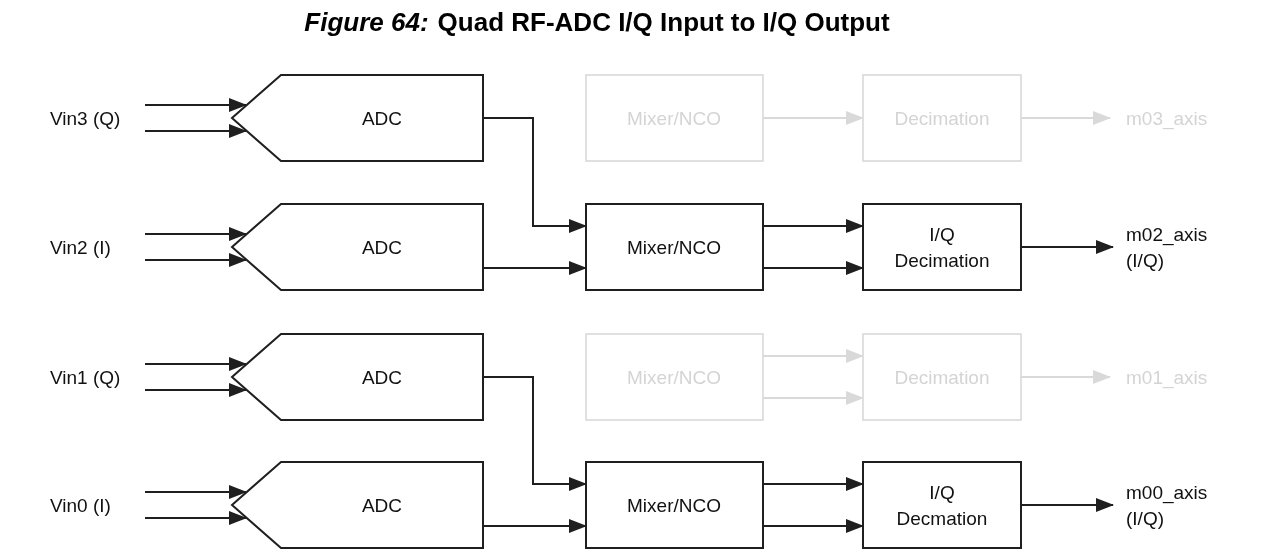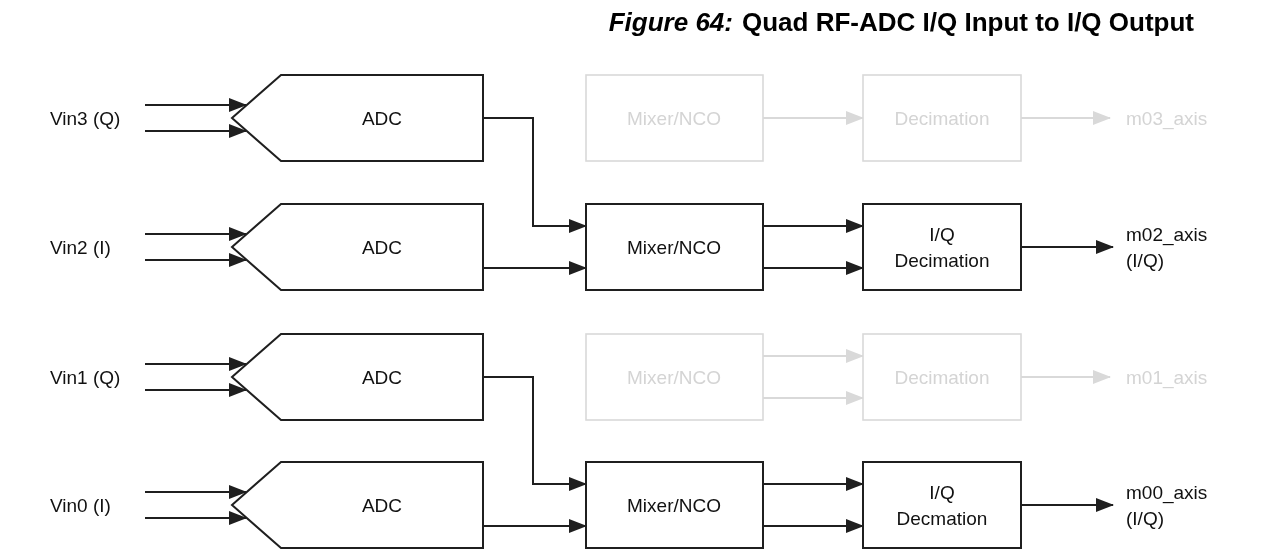--- a/index.html
+++ b/index.html
@@ -9,21 +9,21 @@
     height: 558px;
     background: #ffffff;
     font-family: "Liberation Sans", sans-serif;
     overflow: hidden;
   }
   #caption {
     position: absolute;
     top: 7px;
     left: 0;
     width: 1194px;
-    text-align: right;
+    text-align: center;
     font-size: 26px;
     color: #000000;
     white-space: nowrap;
   }
   #caption .cap-label {
     font-style: italic;
     font-weight: 600;
     margin-right: 9px;
   }
   #caption .cap-title {

